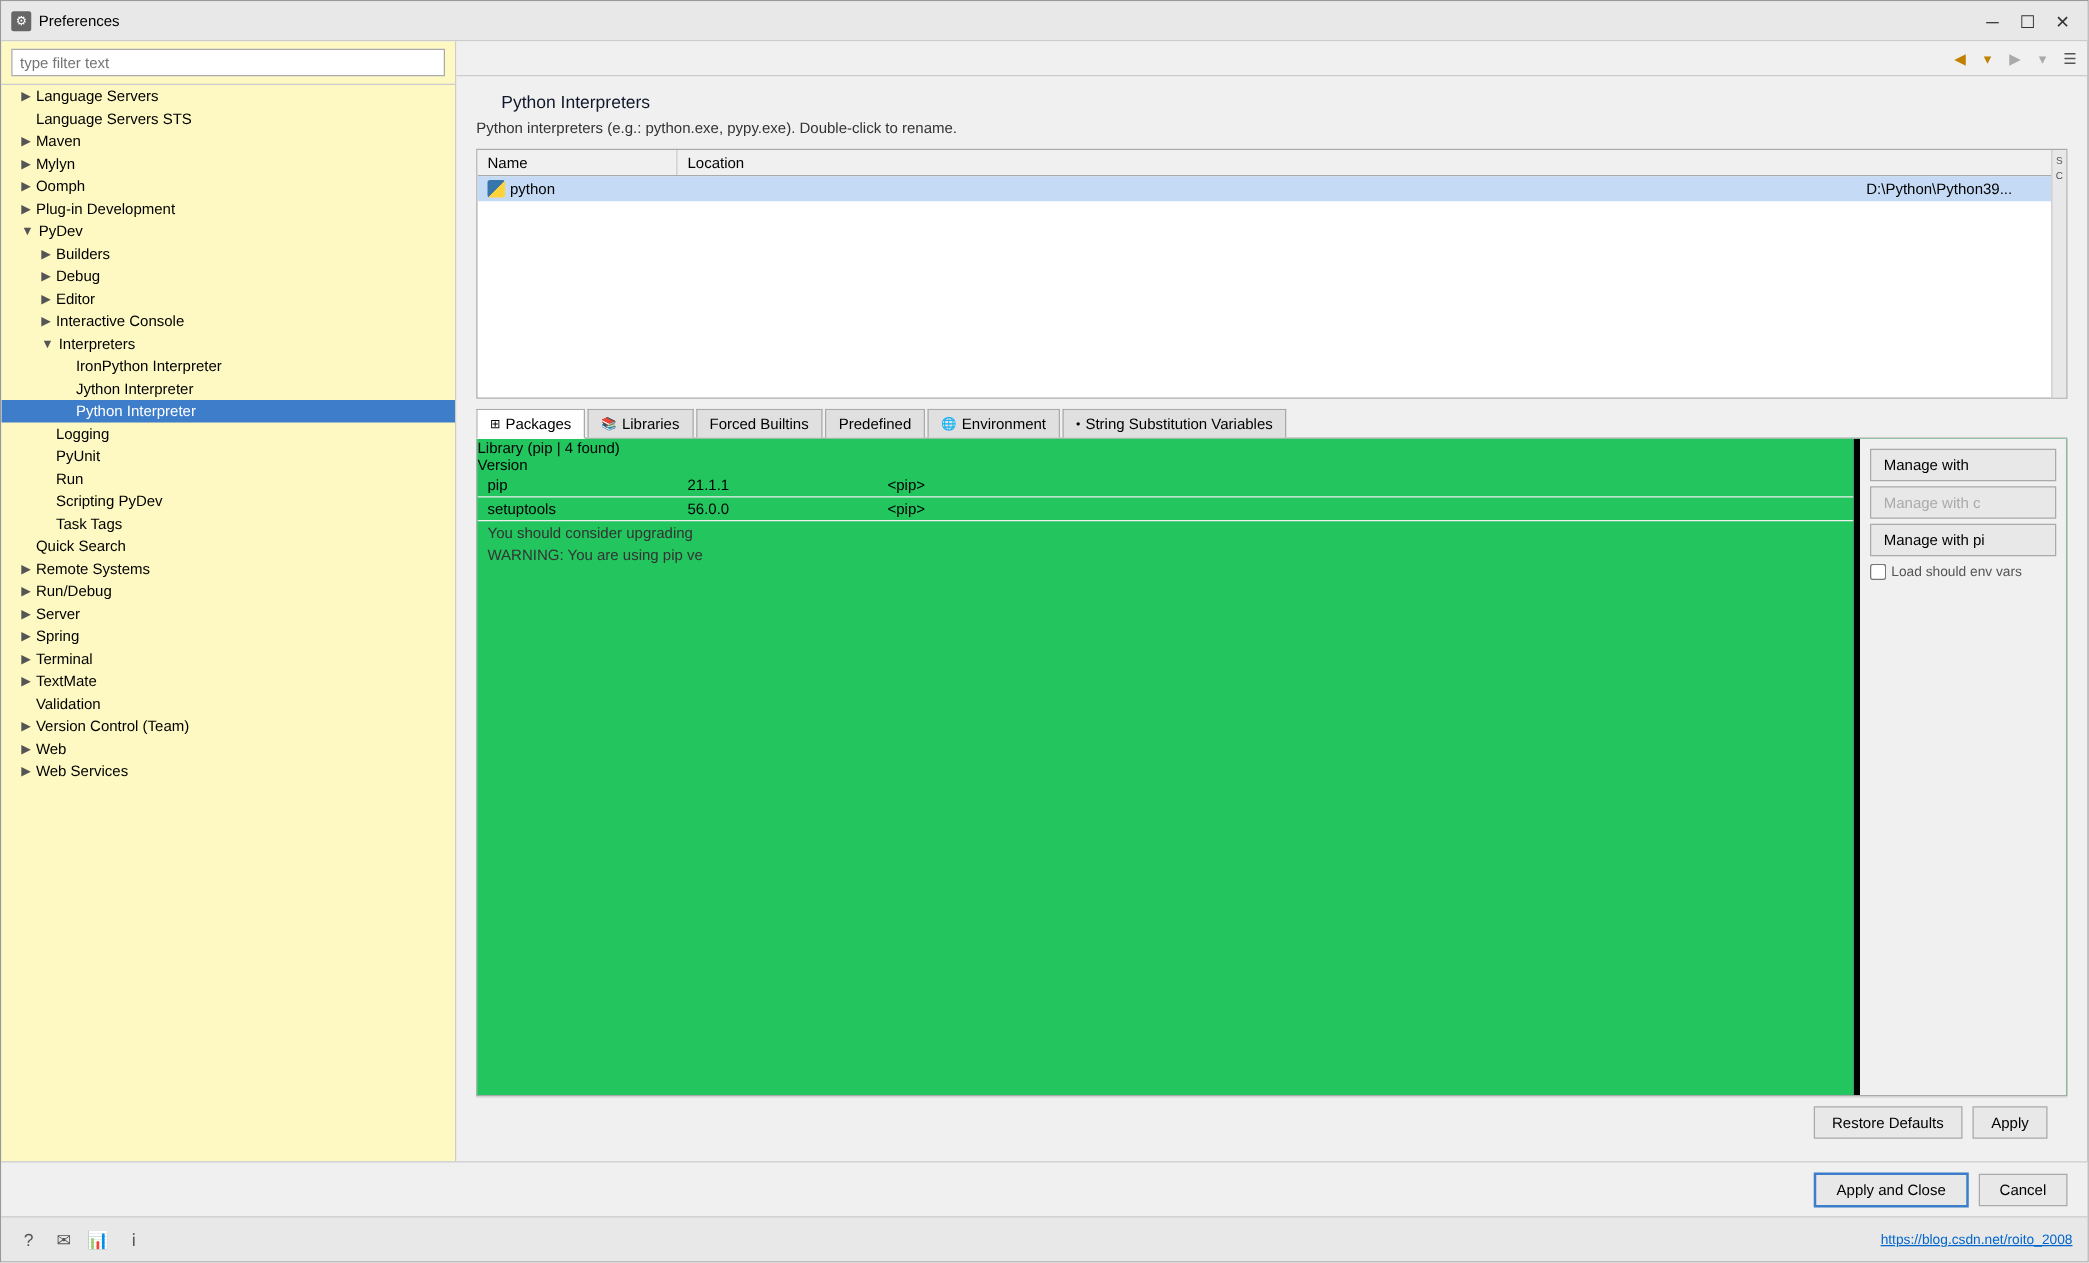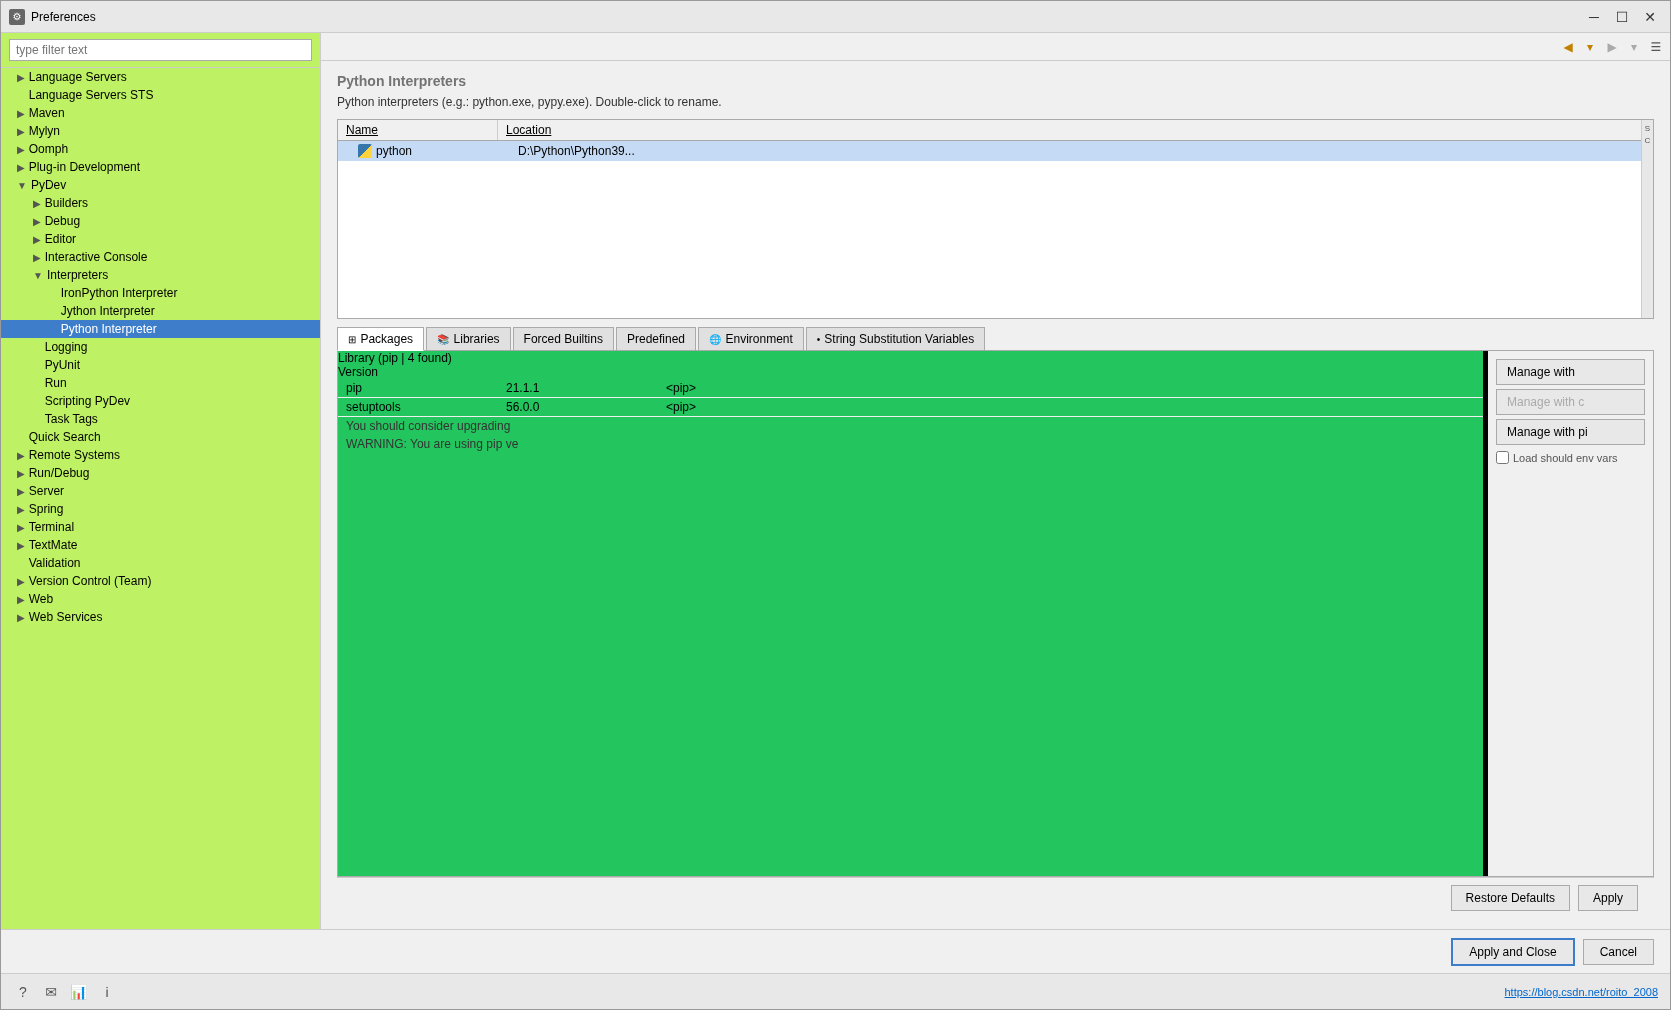--- a/index.html
+++ b/index.html
@@ -58,22 +58,22 @@
     }
 
     .main-content {
       display: flex;
       flex: 1;
       overflow: hidden;
     }
 
     
     .left-panel {
-      width: 320px;
-      background: #bef264;
+      width: 364px;
+      background: #fef9c3;
       border-right: 1px solid #ccc;
       display: flex;
       flex-direction: column;
       flex-shrink: 0;
     }
 
     .filter-input-wrap {
       padding: 6px 8px;
       border-bottom: 1px solid #ccc;
     }
@@ -144,23 +144,24 @@
     .content-area {
       flex: 1;
       display: flex;
       flex-direction: column;
       overflow: hidden;
       padding: 12px 16px;
     }
 
     .section-title {
       font-size: 14px;
-      font-weight: bold;
-      color: #737373;
+      font-weight: normal;
+      color: #0f172a;
       margin-bottom: 6px;
+      margin-left: 20px;
     }
 
     .section-desc {
       font-size: 12px;
       color: #333;
       margin-bottom: 10px;
     }
 
     .interpreters-table {
       border: 1px solid #aaa;
@@ -176,30 +177,30 @@
       background: #f0f0f0;
       border-bottom: 1px solid #aaa;
       font-weight: normal;
       font-size: 12px;
     }
 
     .table-header-cell {
       padding: 3px 8px;
       border-right: 1px solid #ccc;
       min-width: 160px;
-      text-decoration: underline;
     }
 
     .table-header-cell:last-child { border-right: none; }
 
     .table-row {
       display: flex;
       align-items: center;
-      padding: 2px 16px;
-      cursor: pointer;
+      padding: 2px 4px;
+      cursor: pointer;
+      justify-content: space-between;
     }
     .table-row.selected { background: #c5dbf5; }
 
     .table-cell {
       padding: 1px 4px;
       min-width: 160px;
       font-size: 12px;
       display: flex;
       align-items: center;
       gap: 4px;

